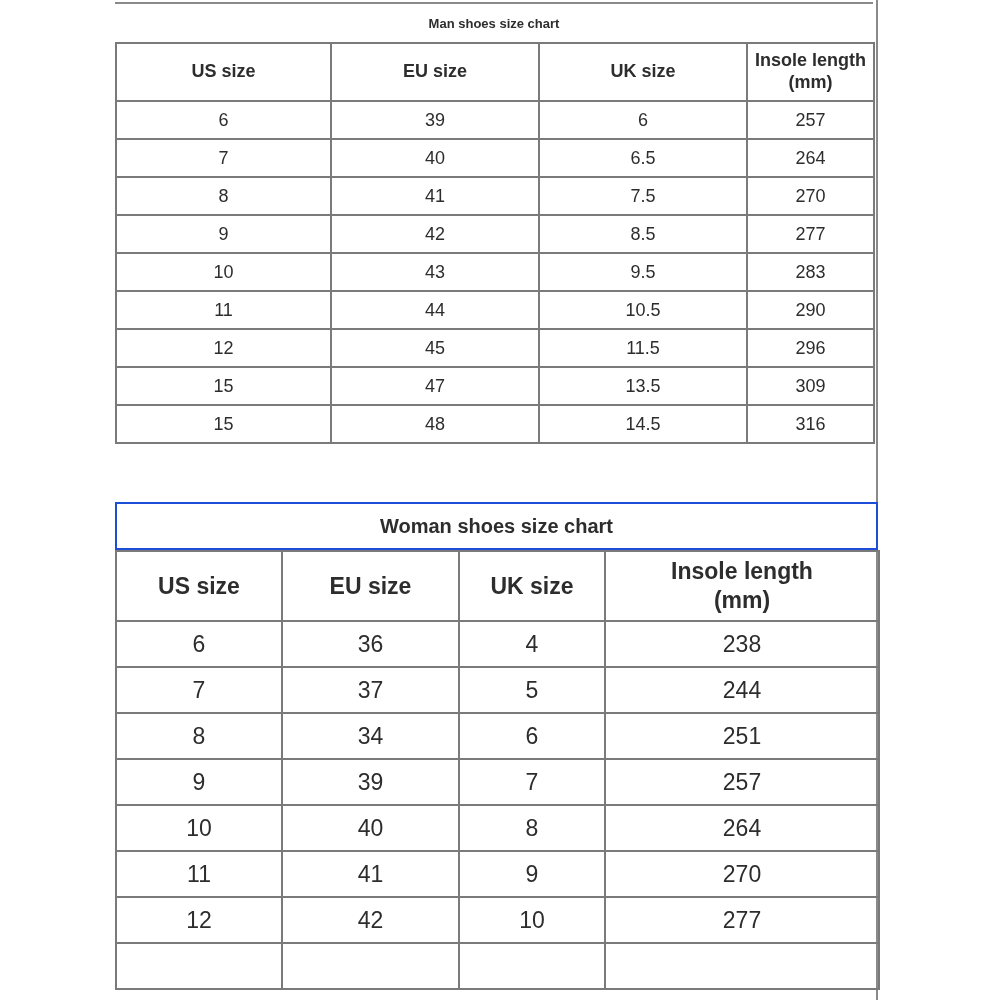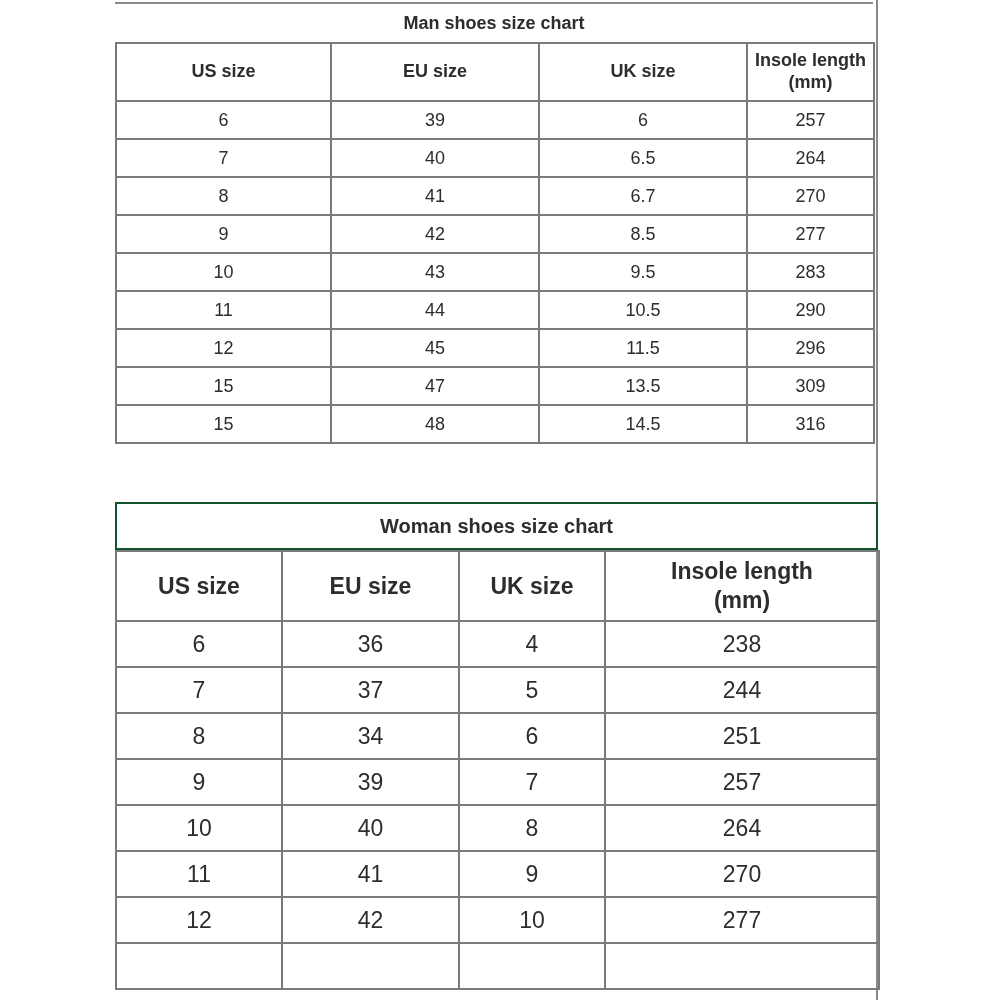--- a/index.html
+++ b/index.html
@@ -31,27 +31,27 @@
     position: absolute;
     display: flex;
     align-items: center;
     justify-content: center;
     font-weight: 700;
     text-align: center;
   }
   #man-title {
     left: 115px; top: 4px;
     width: 758px; height: 38px;
-    font-size: 18px;
+    font-size: 13px;
   }
   #woman-title-box {
     left: 115px; top: 502px;
     width: 763px; height: 48px;
     box-sizing: border-box;
-    border: 2px solid #14532d;
+    border: 2px solid #1d4ed8;
     font-size: 20px;
   }
   table {
     position: absolute;
     border-collapse: collapse;
     table-layout: fixed;
     border-radius: 13px;
   }
   th, td {
     border: 2px solid #7a7a7a;
@@ -111,21 +111,21 @@
       </tr>
       <tr>
         <td>7</td>
         <td>40</td>
         <td>6.5</td>
         <td>264</td>
       </tr>
       <tr>
         <td>8</td>
         <td>41</td>
-        <td>6.7</td>
+        <td>7.5</td>
         <td>270</td>
       </tr>
       <tr>
         <td>9</td>
         <td>42</td>
         <td>8.5</td>
         <td>277</td>
       </tr>
       <tr>
         <td>10</td>

